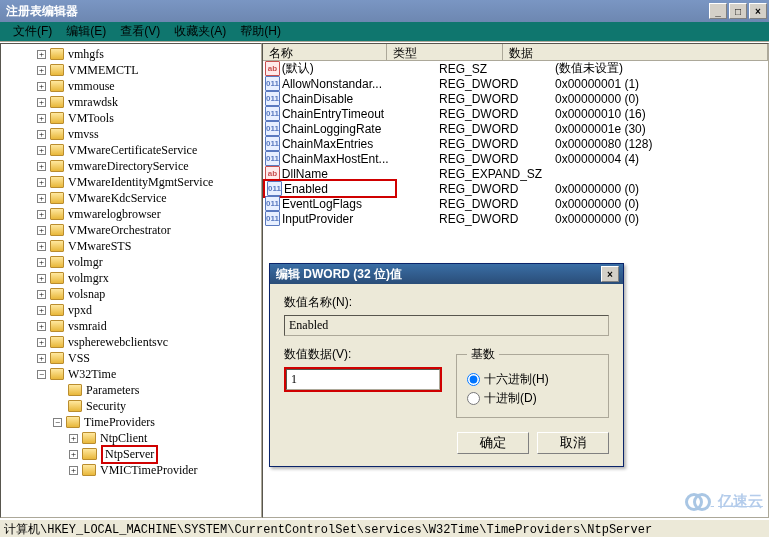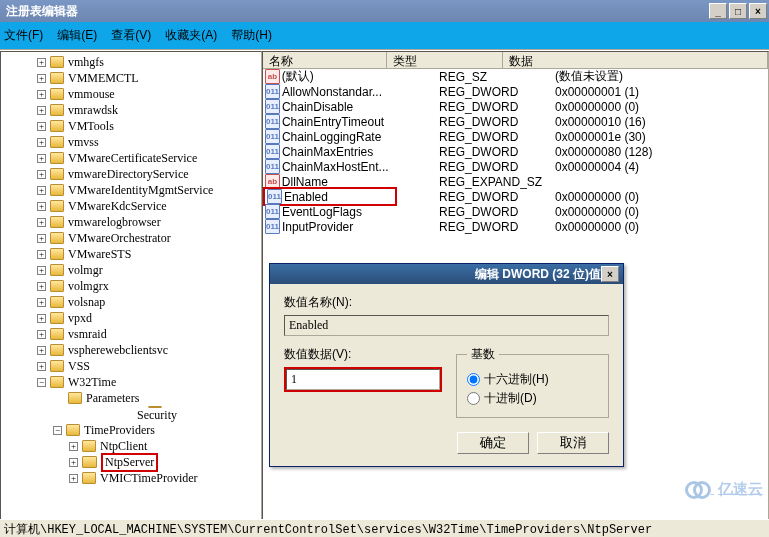--- a/index.html
+++ b/index.html
@@ -28,25 +28,25 @@
     background: #d4d0c8;
     border: 1px solid #808080;
     border-top-color: #fff; border-left-color: #fff;
     margin-right: 2px;
     display: flex; align-items: center; justify-content: center;
     font-family: "Marlett","Arial";
     font-size: 10px;
     color: #000;
   }
   .menubar {
-    background: #0ea5e9;
-    height: 28px;
+    background: #0f766e;
+    height: 20px;
     display: flex;
     align-items: center;
-    padding-left: 4px;
+    padding-left: 13px;
     border-bottom: 1px solid #aca899;
   }
   .menubar span { margin-right: 14px; }
   .main {
     display: flex;
     height: 476px;
     border-top: 1px solid #fff;
   }
   .tree-pane {
     width: 262px;
@@ -152,21 +152,21 @@
     left: 269px; top: 263px;
     width: 355px;
     background: #ece9d8;
     border: 1px solid #0a246a;
     box-shadow: 2px 2px 3px rgba(0,0,0,.3);
   }
   .dlg-title {
     background: linear-gradient(to bottom, #3a6ea5, #2a4d78);
     color: #fff;
     height: 20px;
-    display: flex; align-items: center; justify-content: flex-end;
+    display: flex; align-items: center; justify-content: space-between;
     padding: 0 2px 0 6px;
     font-weight: bold;
   }
   .dlg-body { padding: 10px 14px 12px; }
   .dlg-label { margin-bottom: 4px; }
   .dlg-input {
     width: 100%;
     border: 1px inset #aca899;
     padding: 2px 4px;
     font-family: "Tahoma";
@@ -189,21 +189,21 @@
   .dlg-btn {
     width: 72px; height: 22px;
     background: #ece9d8;
     border: 1px solid #808080;
     border-top-color: #fff; border-left-color: #fff;
   }
   .hl-input { border: 2px solid #d00000; display: inline-block; padding: 0;}
   .hl-input .dlg-input { margin-bottom: 0; border: 1px inset #aca899; }
   .watermark {
     position: absolute;
-    right: 6px; bottom: 38px;
+    right: 6px; bottom: 26px;
     color: #a8c4e8;
     opacity: .85;
     text-decoration: underline;
   }
   .watermark .ring {
     display: inline-block;
     width: 18px; height: 18px;
     border: 3px solid #9bbde0;
     border-radius: 50%;
     vertical-align: middle;
@@ -337,21 +337,21 @@
       <div class="tree-item" style="padding-left: 36px;">
         <span class="exp">−</span>
         <span class="folder"></span>
         <span>W32Time</span>
       </div>
       <div class="tree-item" style="padding-left: 52px;">
         <span class="exp-spacer"></span>
         <span class="folder"></span>
         <span>Parameters</span>
       </div>
-      <div class="tree-item" style="padding-left: 52px; flex-direction: column;">
+      <div class="tree-item" style="padding-left: 52px;">
         <span class="exp-spacer"></span>
         <span class="folder"></span>
         <span>Security</span>
       </div>
       <div class="tree-item" style="padding-left: 52px;">
         <span class="exp">−</span>
         <span class="folder"></span>
         <span>TimeProviders</span>
       </div>
       <div class="tree-item" style="padding-left: 68px;">

